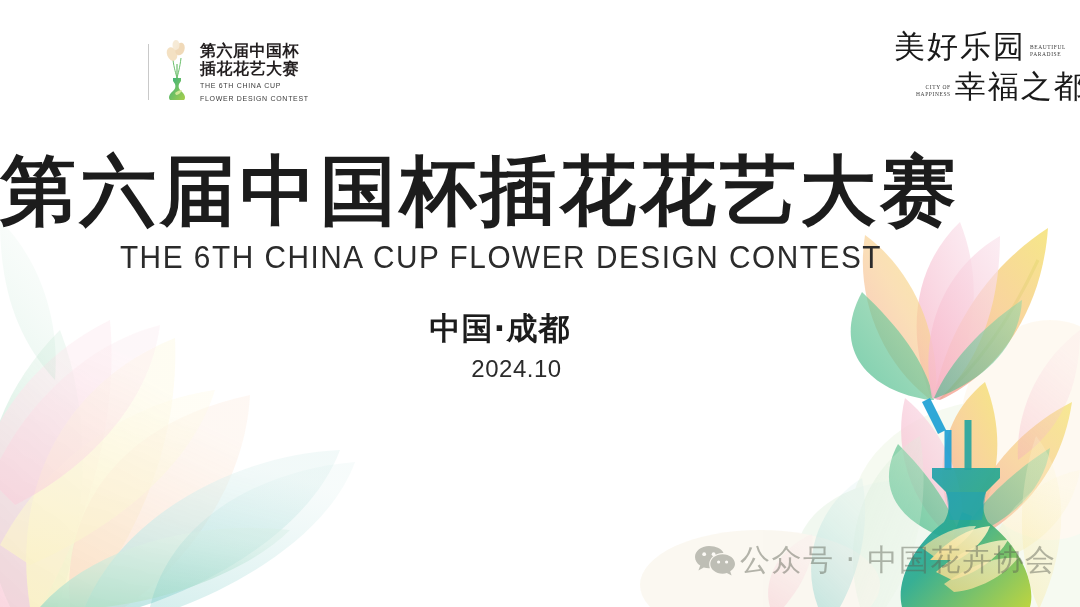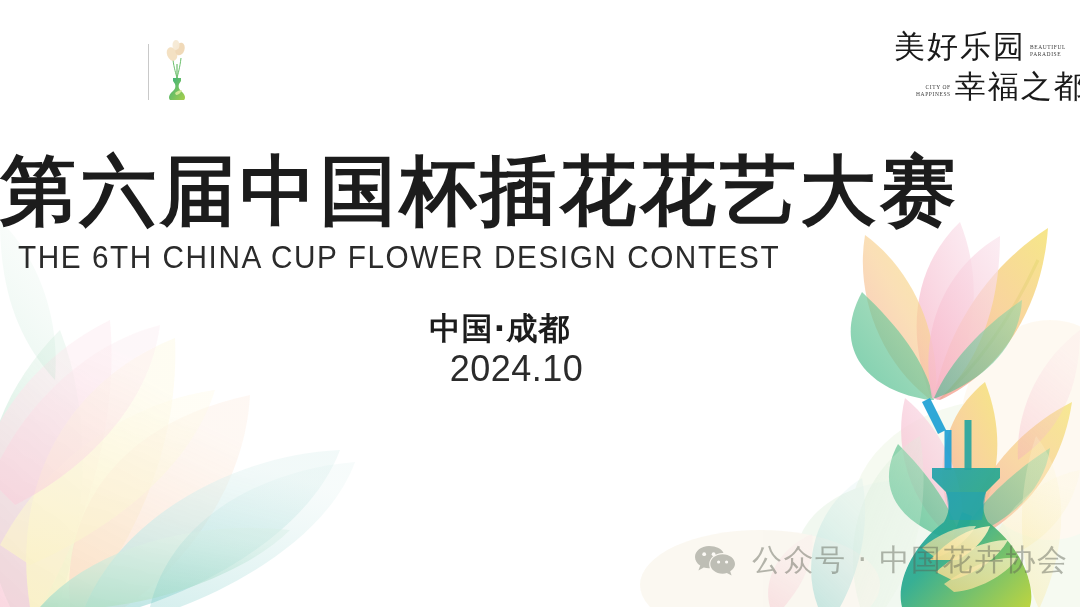--- a/index.html
+++ b/index.html
@@ -132,21 +132,21 @@
   }
   .logo-paradise .en-small.left { padding-right: 4px; text-align: right; }
   .logo-paradise .en-small.right { padding-left: 4px; }
 
   
   .title-block {
     position: absolute;
     left: 0;
     top: 148px;
     width: 900px;
-    text-align: left;
+    text-align: right;
   }
   .title-cn {
     font-family: "DejaVu Sans", "Liberation Sans", sans-serif;
     font-size: 76px;
     font-weight: bold;
     color: #1c1c1c;
     letter-spacing: 4px;
     line-height: 86px;
     white-space: nowrap;
   }
@@ -174,37 +174,37 @@
     font-family: "DejaVu Sans", "Liberation Sans", sans-serif;
     font-size: 31px;
     font-weight: bold;
     color: #1c1c1c;
     letter-spacing: 1px;
     line-height: 40px;
     white-space: nowrap;
   }
   .meta-date {
     font-family: "Liberation Sans", sans-serif;
-    font-size: 36px;
+    font-size: 24px;
     color: #2b2b2b;
     letter-spacing: 0.5px;
     line-height: 38px;
     margin-top: 2px;
     white-space: nowrap;
     padding-left: 33px;
   }
 
   
   .watermark {
     position: absolute;
     left: 694px;
     top: 540px;
     display: flex;
     align-items: center;
-    gap: 16px;
+    gap: 4px;
   }
   .watermark .wechat-icon { width: 42px; height: 34px; opacity: 0.42; }
   .watermark .wm-text {
     font-family: "DejaVu Sans", "Liberation Sans", sans-serif;
     font-size: 30px;
     color: rgba(92, 96, 82, 0.45);
     letter-spacing: 1.5px;
     white-space: nowrap;
   }
 </style>
@@ -368,20 +368,26 @@
 
         <ellipse cx="12" cy="16" rx="5" ry="7" fill="#f3dfc0" opacity="0.95" transform="rotate(-22 12 16)"></ellipse>
         <ellipse cx="20" cy="11" rx="4.5" ry="6.5" fill="#efd7b4" opacity="0.95" transform="rotate(18 20 11)"></ellipse>
         <ellipse cx="16" cy="7" rx="3.5" ry="5" fill="#f6e9d4" opacity="0.95"></ellipse>
 
         <path d="M 13 40 L 21 40 L 21 43 L 19 46 C 18 49 19 51 21 53
                  C 25 56 26 60 24 62 L 10 62 C 8 60 9 56 13 53
                  C 15 51 16 49 15 46 L 13 43 Z" fill="url(#miniVase)"></path>
         <path d="M 15 55 C 17 53 20 52 22 52 C 21 55 18 57 16 57 Z" fill="#d9ea9b" opacity="0.9"></path>
       </svg>
+      <div class="txt">
+        <div class="cn">第六届中国杯</div>
+        <div class="cn">插花花艺大赛</div>
+        <div class="en">THE 6TH CHINA CUP</div>
+        <div class="en">FLOWER DESIGN CONTEST</div>
+      </div>
     </div>
 
     <div class="logo-paradise">
       <div class="line1">
         <span class="cn-big">美好乐园</span>
         <span class="en-small right">
           <span>BEAUTIFUL</span><br>
           <span>PARADISE</span>
         </span>
       </div>

